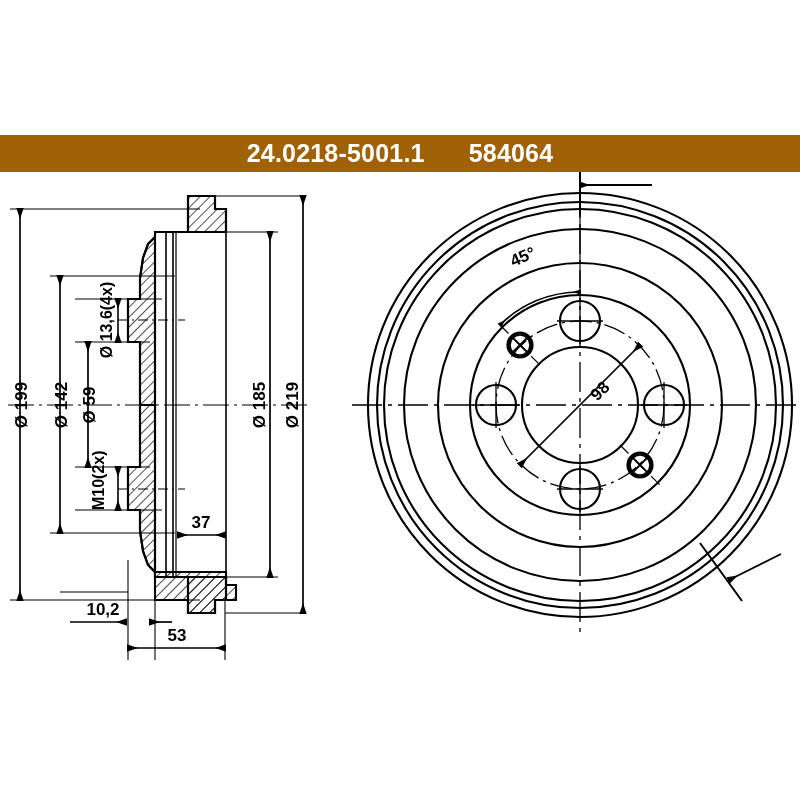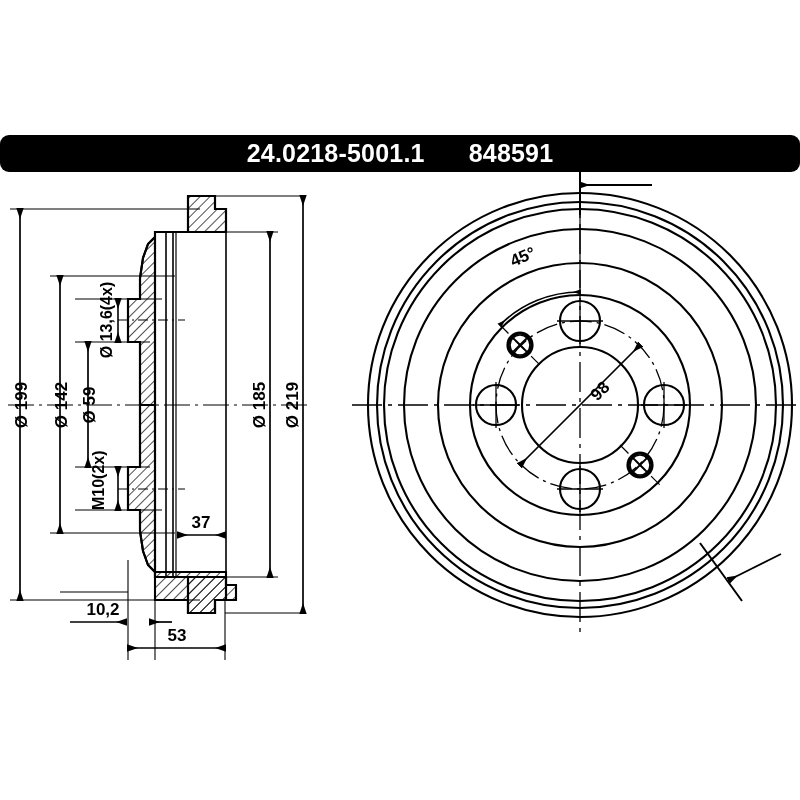--- a/index.html
+++ b/index.html
@@ -17,26 +17,25 @@
     height: 800px;
     background: #ffffff;
     overflow: hidden;
   }
   #title-bar {
     position: absolute;
     left: 0;
     top: 135px;
     width: 800px;
     height: 37px;
-    background: #000000;
+    background: #a16207;
     display: flex;
     align-items: center;
     justify-content: center;
     gap: 44px;
-    border-radius: 9px;
   }
   #title-bar .tb-text {
     color: #ffffff;
     font-family: "Liberation Sans", sans-serif;
     font-weight: bold;
     font-size: 25px;
     letter-spacing: 0.2px;
     white-space: nowrap;
   }
   #drawing-svg {
@@ -59,21 +58,21 @@
     fill: #000000;
   }
 </style>
 </head>
 <body>
 
 <div id="page">
 
   <div id="title-bar">
     <span class="tb-text">24.0218-5001.1</span>
-    <span class="tb-text">848591</span>
+    <span class="tb-text">584064</span>
   </div>
 
   <svg id="drawing-svg" viewBox="0 0 800 800">
     <defs>
 
       <pattern id="hatch" width="7" height="7" patternTransform="rotate(45)" patternUnits="userSpaceOnUse">
         <line x1="0" y1="0" x2="0" y2="7" stroke="#000" stroke-width="1.4"></line>
       </pattern>
       <marker id="arrL" viewBox="0 0 10 10" refX="9" refY="5" markerWidth="8" markerHeight="8" orient="auto-start-reverse" markerUnits="userSpaceOnUse">
         <path d="M0,5 L10,1.6 L10,8.4 z" fill="#000"></path>

